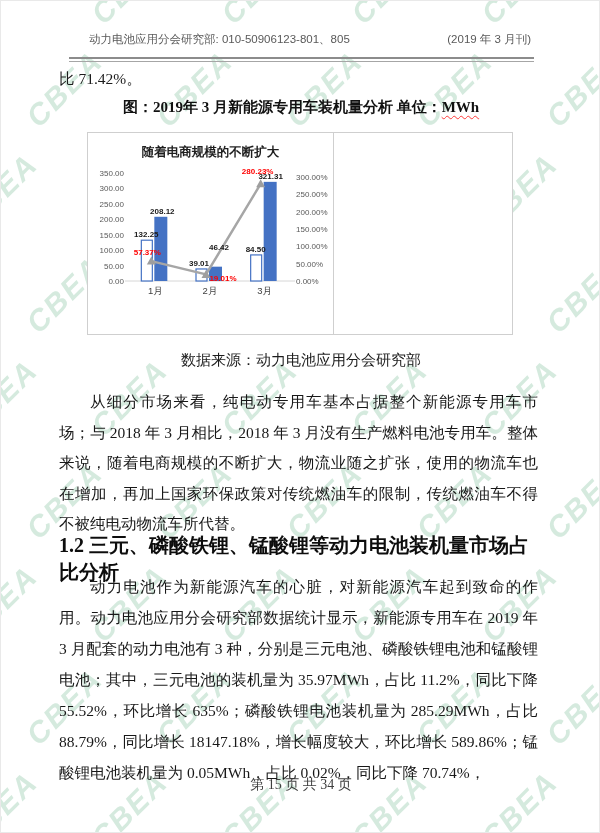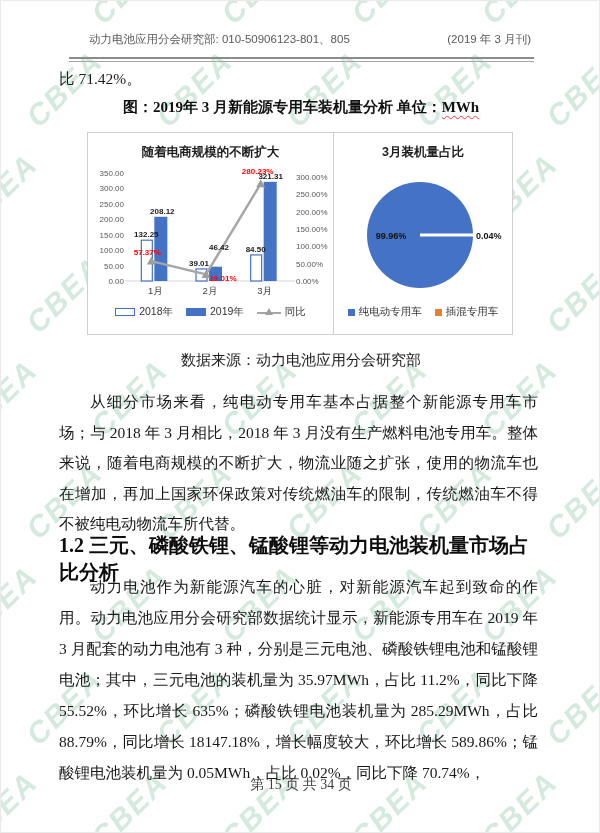--- a/index.html
+++ b/index.html
@@ -174,58 +174,22 @@
           <text x="58.33333333333333" y="74.19142857142857" text-anchor="middle" class="bl">132.25</text>
           <text x="111" y="102.96262857142857" text-anchor="middle" class="bl">39.01</text>
           <text x="167.66666666666666" y="88.92571428571429" text-anchor="middle" class="bl">84.50</text>
           <text x="74.33333333333333" y="50.78011428571429" text-anchor="middle" class="bl">208.12</text>
           <text x="131" y="86.67611428571429" text-anchor="middle" class="bl">46.42</text>
           <text x="182.66666666666666" y="15.852914285714292" text-anchor="middle" class="bl">321.31</text>
           <text x="59.33333333333333" y="92.11173333333333" text-anchor="middle" class="rl">57.37%</text>
           <text x="135" y="118.40986666666667" text-anchor="middle" class="rl">19.01%</text>
           <text x="169.66666666666666" y="10.8536" text-anchor="middle" class="rl">280.23%</text>
         </svg>
-      <div class="legend-row" id="bar-legend">
-          <span class="legend-item">
-            <span class="sw-outline"></span>
-            <span>2018年</span>
-          </span>
-          <span class="legend-item">
-            <span class="sw-solid"></span>
-            <span>2019年</span>
-          </span>
-          <span class="legend-item">
-            <span class="sw-line">
-              <span class="ln"></span>
-              <span class="tri"></span>
-            </span>
-            <span>同比</span>
-          </span>
-        </div>
     </div>
 
-    <div class="panel panel-pie">
-      <div class="chart-title">3月装机量占比</div>
-      <svg id="pie-svg" class="chart-svg" width="177" height="136" viewBox="0 0 177 136">
-          <circle cx="86" cy="68" r="53" fill="#4472c4"></circle>
-          <rect x="86" y="66.5" width="53" height="3" fill="#ffffff"></rect>
-          <text x="57" y="72" text-anchor="middle" class="pl">99.96%</text>
-          <text x="142" y="72" text-anchor="start" class="pl">0.04%</text>
-        </svg>
-      <div class="legend-row" id="pie-legend">
-          <span class="legend-item">
-            <span class="sw-sq-blue"></span>
-            <span>纯电动专用车</span>
-          </span>
-          <span class="legend-item">
-            <span class="sw-sq-orange"></span>
-            <span>插混专用车</span>
-          </span>
-        </div>
-    </div>
 
   </div>
 
   <div class="abs data-source">数据来源：动力电池应用分会研究部</div>
 
   <p class="abs para para-1">从细分市场来看，纯电动专用车基本占据整个新能源专用车市场；与 2018 年 3 月相比，2018 年 3 月没有生产燃料电池专用车。整体来说，随着电商规模的不断扩大，物流业随之扩张，使用的物流车也在增加，再加上国家环保政策对传统燃油车的限制，传统燃油车不得不被纯电动物流车所代替。</p>
 
   <h2 class="abs section-heading">1.2 三元、磷酸铁锂、锰酸锂等动力电池装机量市场占比分析</h2>
 
   <p class="abs para para-2">动力电池作为新能源汽车的心脏，对新能源汽车起到致命的作用。动力电池应用分会研究部数据统计显示，新能源专用车在 2019 年 3 月配套的动力电池有 3 种，分别是三元电池、磷酸铁锂电池和锰酸锂电池；其中，三元电池的装机量为 35.97MWh，占比 11.2%，同比下降 55.52%，环比增长 635%；磷酸铁锂电池装机量为 285.29MWh，占比 88.79%，同比增长 18147.18%，增长幅度较大，环比增长 589.86%；锰酸锂电池装机量为 0.05MWh，占比 0.02%，同比下降 70.74%，</p>

